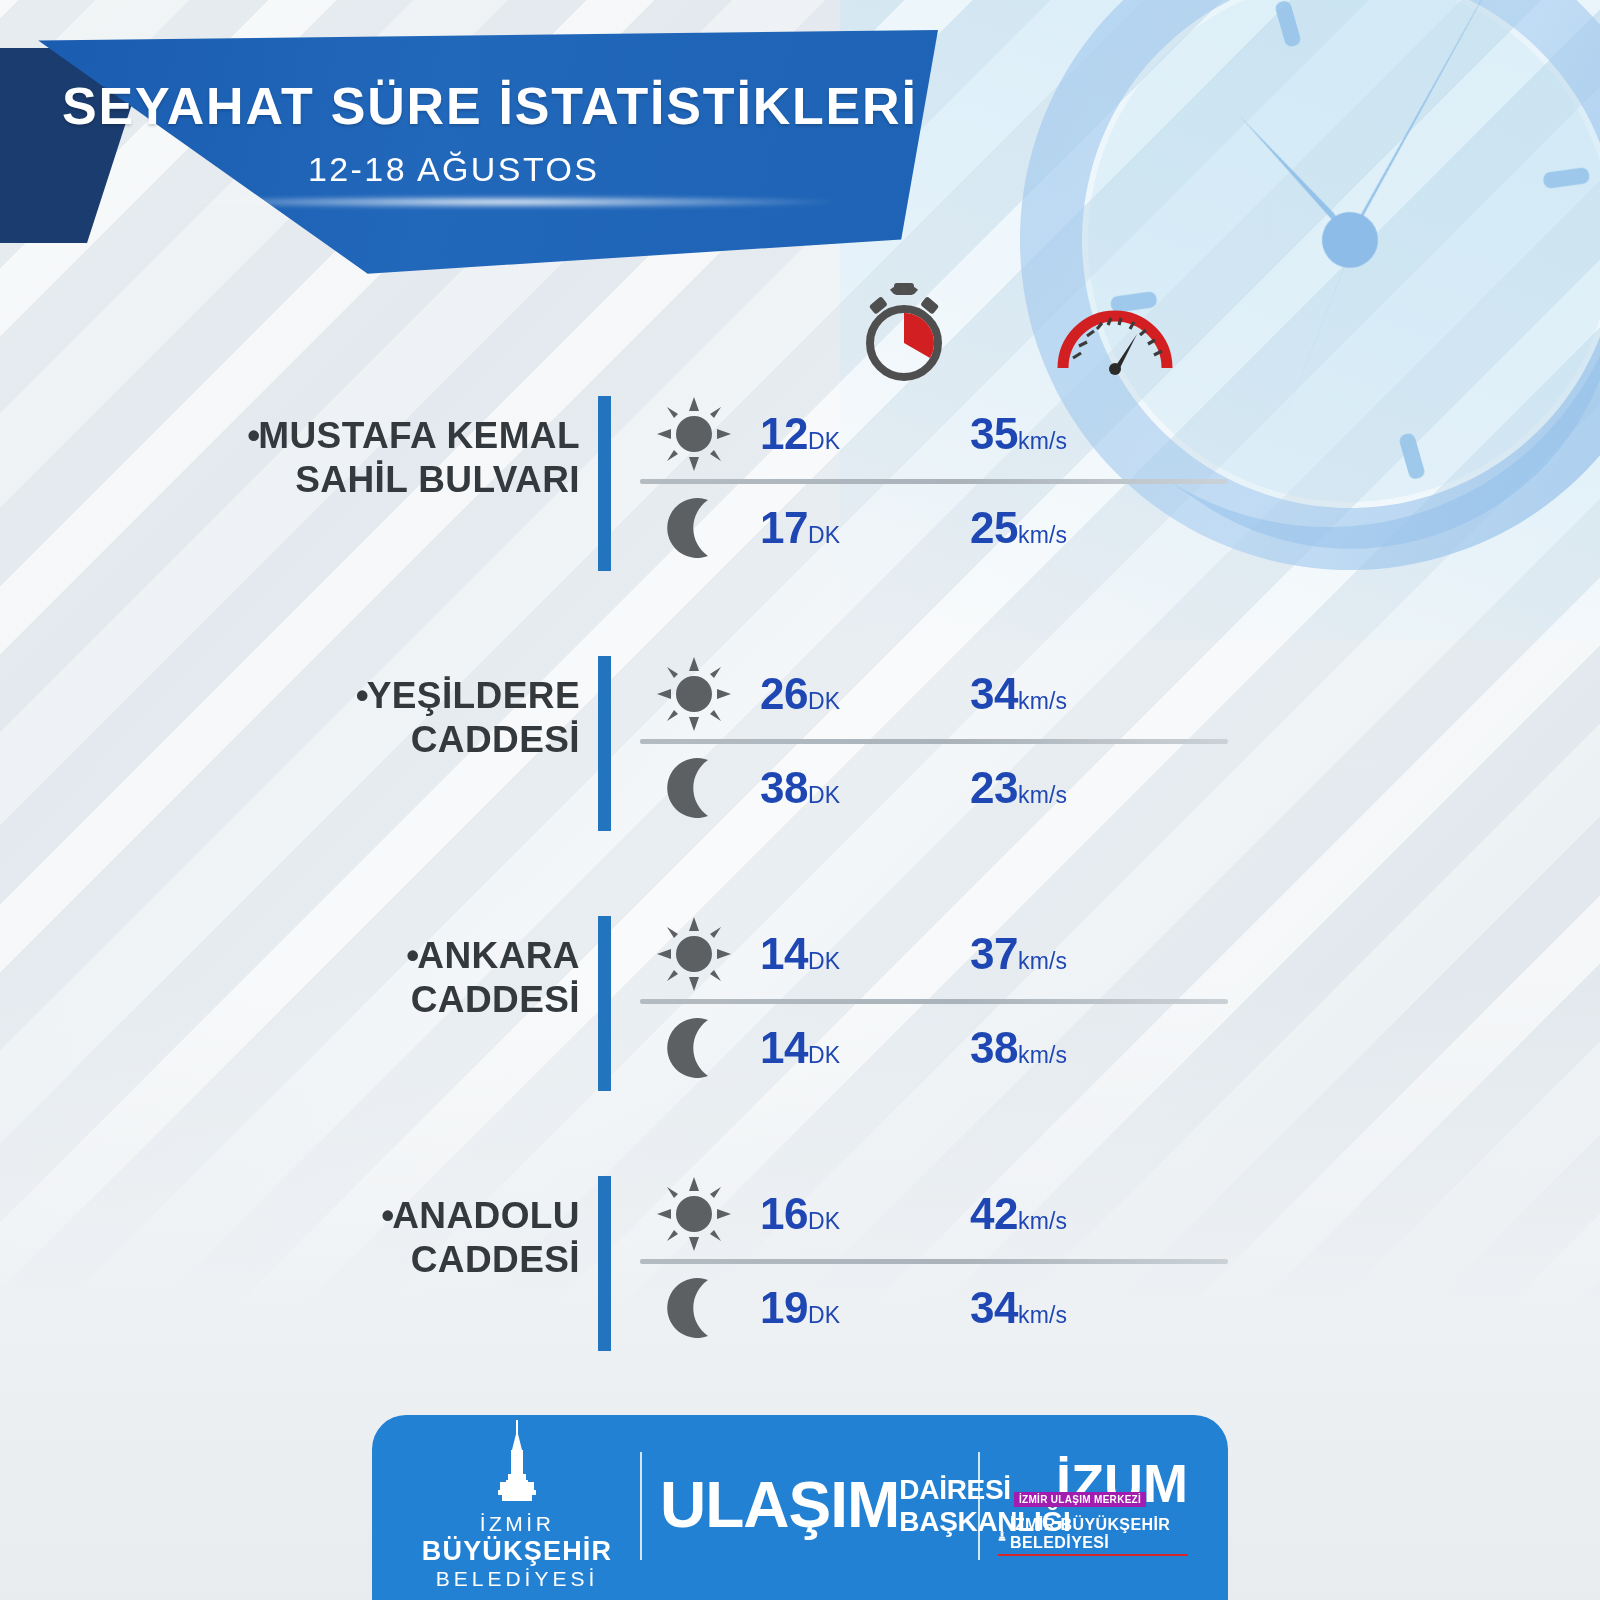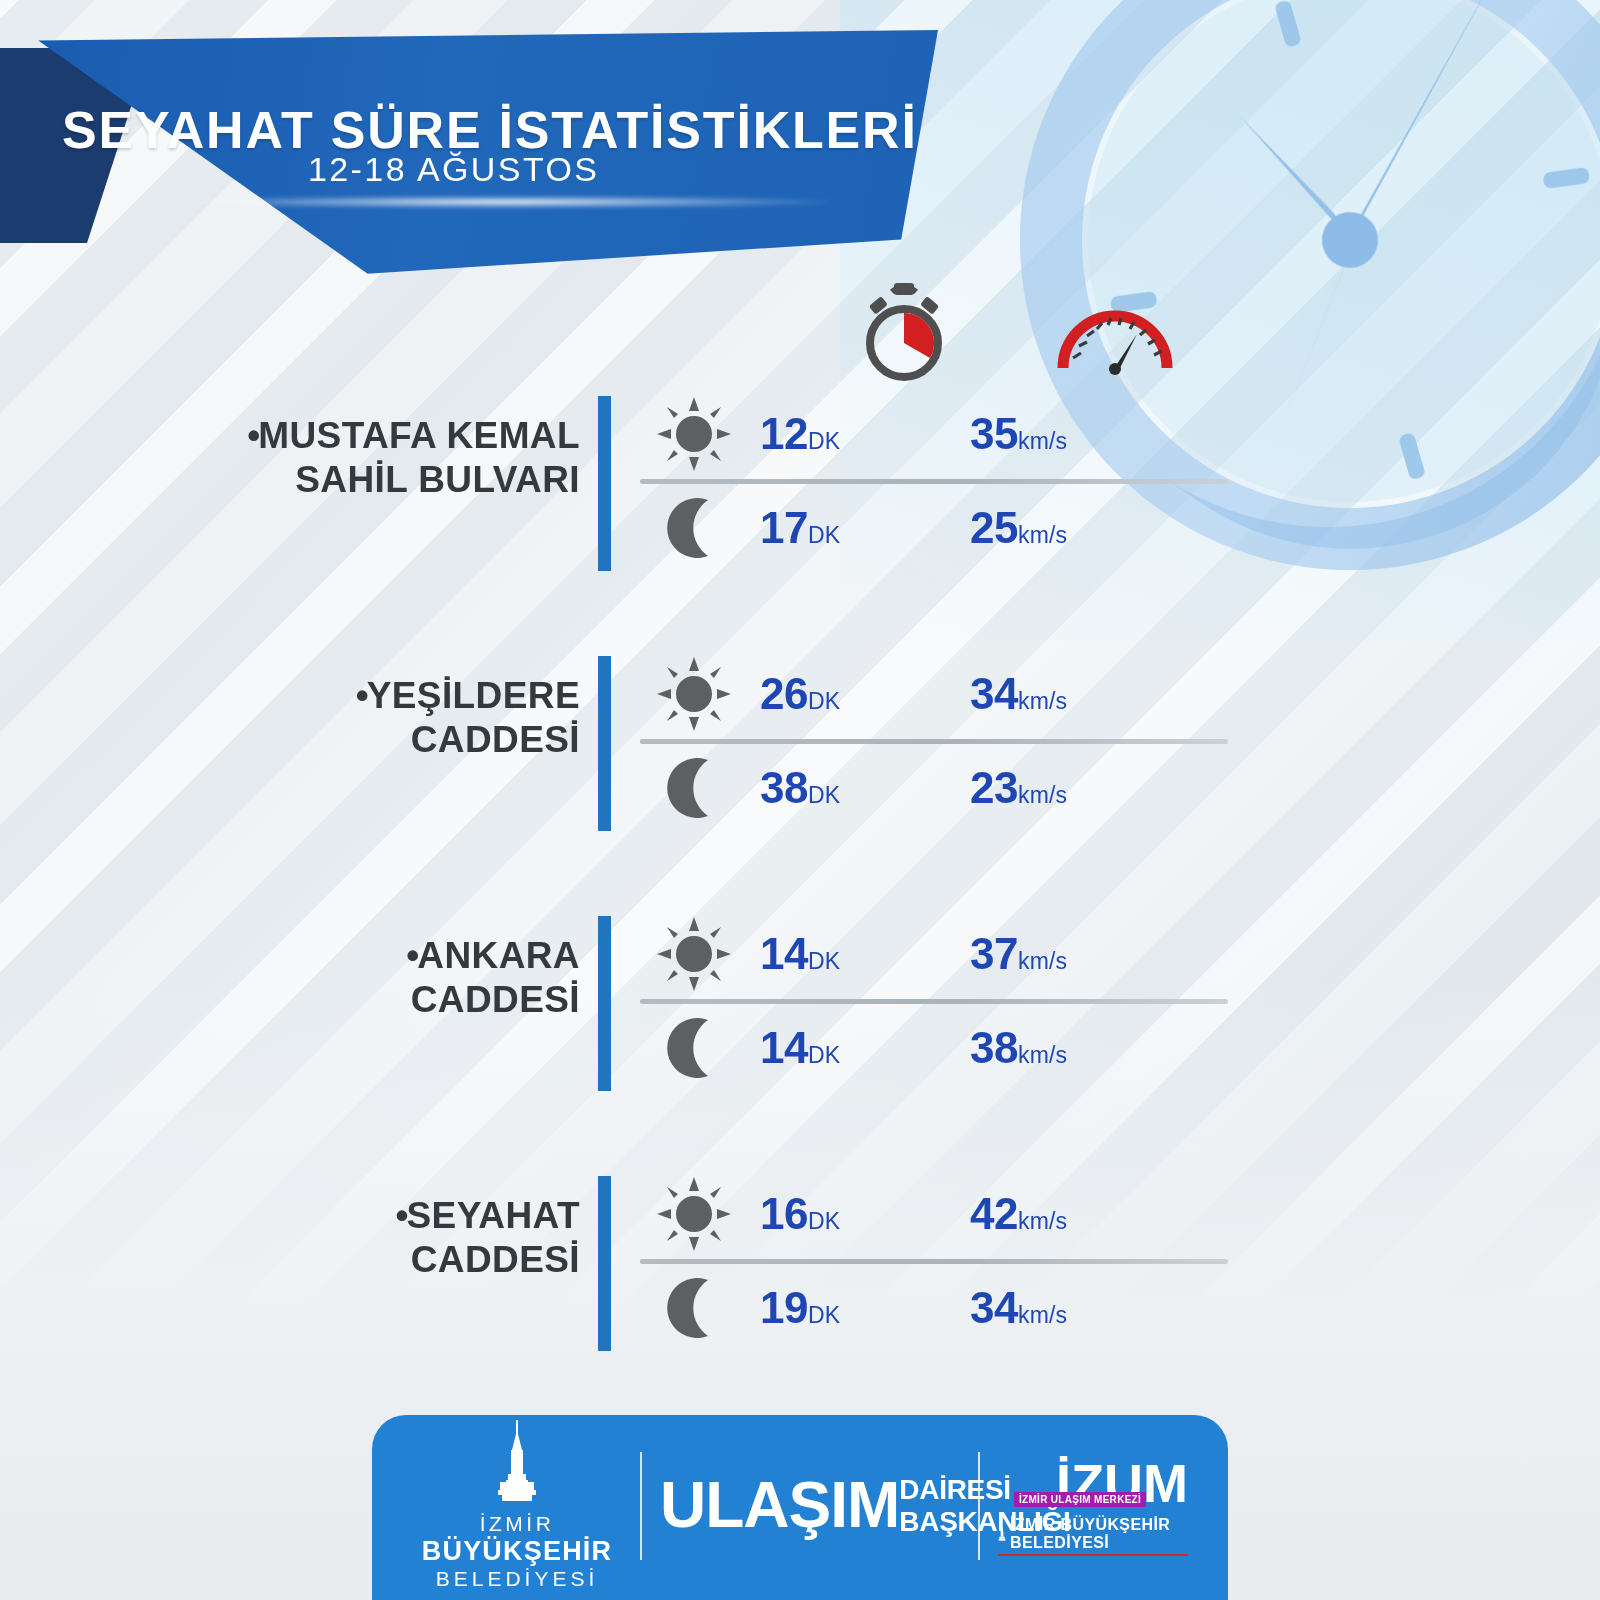--- a/index.html
+++ b/index.html
@@ -70,21 +70,21 @@
   }
   .header-banner {
     position: absolute;
     left: 18px; top: 30px;
     width: 920px; height: 262px;
     background: linear-gradient(100deg, #1a5cb0 0%, #2167ba 45%, #1e63b5 100%);
     clip-path: polygon(2.2% 4%, 100% 0%, 96% 80%, 38% 93%);
   }
   .header-title {
     position: absolute;
-    left: 62px; top: 100px;
+    left: 62px; top: 76px;
     font-size: 52px;
     font-weight: bold;
     letter-spacing: 1.8px;
     color: #ffffff;
     white-space: nowrap;
     text-shadow: 0 2px 3px rgba(0,0,0,0.18);
   }
   .header-subtitle {
     position: absolute;
     left: 308px; top: 150px;
@@ -487,21 +487,21 @@
           <div class="metric speed">
             <span class="value">38</span>
             <span class="unit">km/s</span>
           </div>
         </div>
       </div>
     </div>
 
     <div class="street-row">
       <div class="street-name">
-        <span class="bullet">•</span><span>SEYAHAT</span><br>
+        <span class="bullet">•</span><span>ANADOLU</span><br>
         <span>CADDESİ</span>
       </div>
       <div class="accent-bar"></div>
       <div class="rows">
         <div class="sub-row day">
           <div class="tod-icon">
             <svg width="78" height="78" viewBox="0 0 78 78">
               <circle cx="39" cy="39" r="18" fill="#5d6063"></circle>
               <g fill="#5d6063">
                 <polygon points="39,2 44,16 34,16"></polygon>

